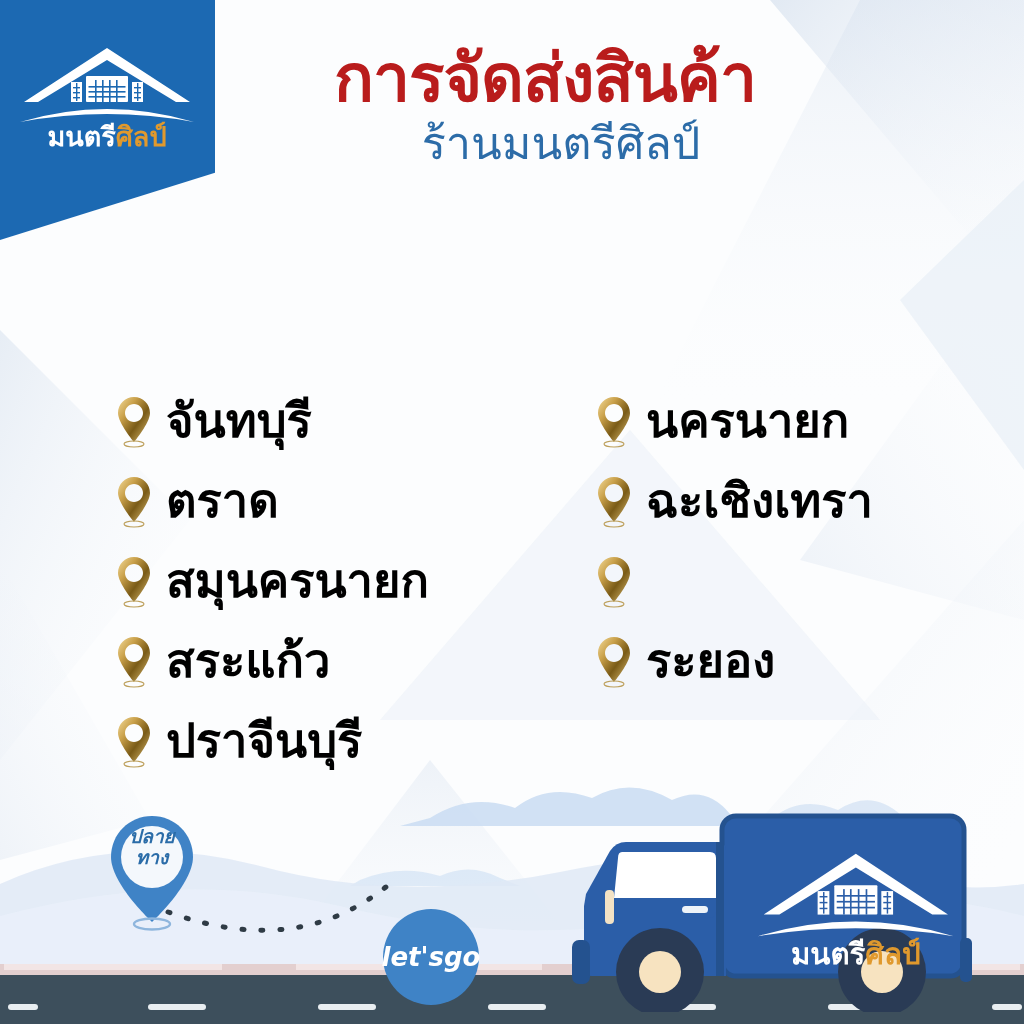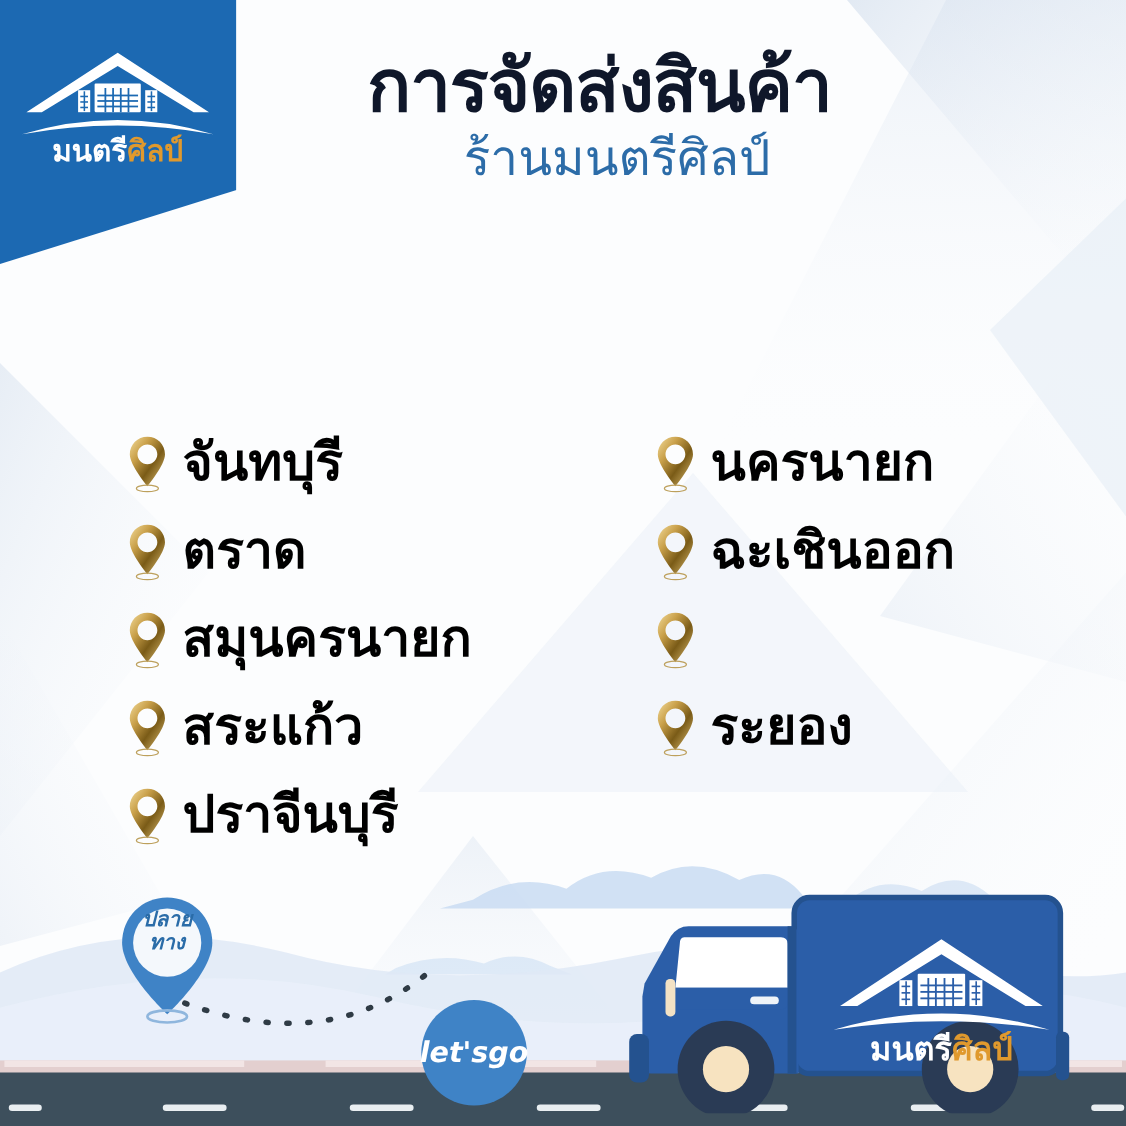--- a/index.html
+++ b/index.html
@@ -35,21 +35,21 @@
   
   #header {
     position:absolute; left:215px; top:42px;
     width:660px;
     z-index:6;
     text-align:center;
   }
   #main-title {
     font-size:66px;
     font-weight:700;
-    color:#0f172a;
+    color:#b91c1c;
     line-height:1.12;
     letter-spacing:-1px;
     white-space:nowrap;
   }
   #sub-title {
     font-size:45px;
     font-weight:400;
     color:#2c6ca8;
     line-height:1.15;
     margin-top:2px;
@@ -283,21 +283,21 @@
           <path d="M18 3 C9 3 2 10 2 19 C2 29 18 48 18 48 C18 48 34 29 34 19 C34 10 27 3 18 3 Z M18 10 C23 10 27 14 27 19 C27 24 23 28 18 28 C13 28 9 24 9 19 C9 14 13 10 18 10 Z" fill="url(#pin1)"></path>
           <ellipse cx="18" cy="50" rx="10" ry="3" fill="none" stroke="#bda05c" stroke-width="1.1"></ellipse>
         </svg>
         <span class="province-label">นครนายก</span>
       </div>
       <div class="province-item">
         <svg class="pin-icon" viewBox="0 0 36 56" aria-hidden="true">
           <path d="M18 3 C9 3 2 10 2 19 C2 29 18 48 18 48 C18 48 34 29 34 19 C34 10 27 3 18 3 Z M18 10 C23 10 27 14 27 19 C27 24 23 28 18 28 C13 28 9 24 9 19 C9 14 13 10 18 10 Z" fill="url(#pin1)"></path>
           <ellipse cx="18" cy="50" rx="10" ry="3" fill="none" stroke="#bda05c" stroke-width="1.1"></ellipse>
         </svg>
-        <span class="province-label">ฉะเชินออก</span>
+        <span class="province-label">ฉะเชิงเทรา</span>
       </div>
       <div class="province-item">
         <svg class="pin-icon" viewBox="0 0 36 56" aria-hidden="true">
           <path d="M18 3 C9 3 2 10 2 19 C2 29 18 48 18 48 C18 48 34 29 34 19 C34 10 27 3 18 3 Z M18 10 C23 10 27 14 27 19 C27 24 23 28 18 28 C13 28 9 24 9 19 C9 14 13 10 18 10 Z" fill="url(#pin1)"></path>
           <ellipse cx="18" cy="50" rx="10" ry="3" fill="none" stroke="#bda05c" stroke-width="1.1"></ellipse>
         </svg>
       </div>
       <div class="province-item">
         <svg class="pin-icon" viewBox="0 0 36 56" aria-hidden="true">
           <path d="M18 3 C9 3 2 10 2 19 C2 29 18 48 18 48 C18 48 34 29 34 19 C34 10 27 3 18 3 Z M18 10 C23 10 27 14 27 19 C27 24 23 28 18 28 C13 28 9 24 9 19 C9 14 13 10 18 10 Z" fill="url(#pin1)"></path>

